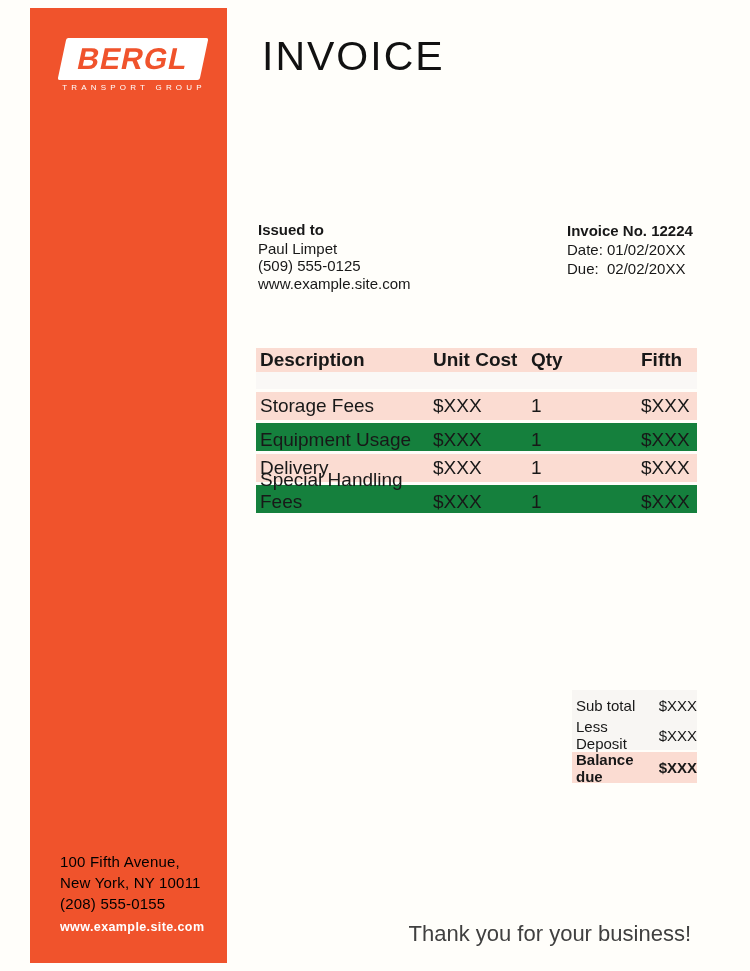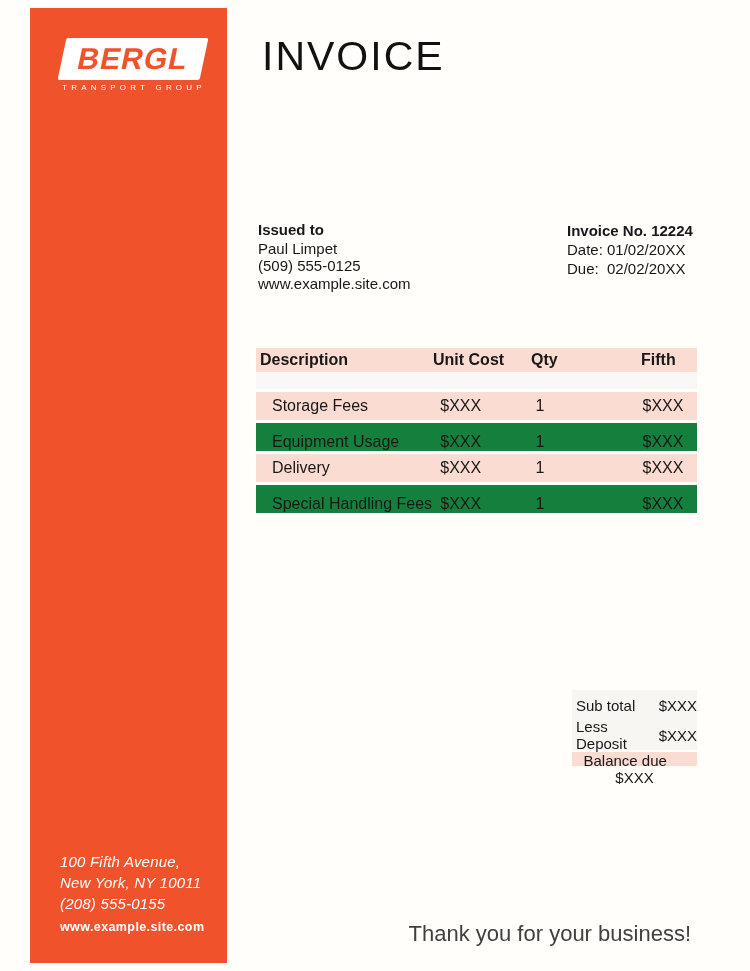--- a/index.html
+++ b/index.html
@@ -42,25 +42,24 @@
     text-align: center;
     color: #ffffff;
     font-size: 8px;
     font-weight: normal;
     letter-spacing: 4.2px;
     white-space: nowrap;
   }
   .sidebar-address {
     position: absolute;
     left: 30px; top: 843px;
-    color: #ffffff;
+    color: #000000;
     font-size: 15px;
     line-height: 21px;
     letter-spacing: 0.2px;
-    font-style: italic;
   }
   .sidebar-website {
     position: absolute;
     left: 30px; top: 912px;
     color: #ffffff;
     font-size: 12.5px;
     font-weight: bold;
     letter-spacing: 0.4px;
   }
 
@@ -89,36 +88,36 @@
     line-height: 19px;
   }
   .invoice-number { font-weight: bold; }
   .inv-line { white-space: pre-wrap; }
 
   
   .items-table {
     position: absolute;
     left: 256px; top: 348px;
     width: 441px;
-    font-size: 16px;
+    font-size: 19px;
   }
   .t-row {
     display: flex;
     align-items: center;
   }
   .t-header {
     height: 24px;
     background: #fbdcd2;
     font-weight: bold;
   }
   .t-spacer {
     height: 17px;
     background: #faf8f6;
   }
-  .t-item { height: 28px; margin-top: 3px; padding-left: 12px; }
+  .t-item { height: 28px; margin-top: 3px; }
   .t-item:nth-of-type(1) { margin-top: 0; }
   .bg-pink  { background: #fbdcd2; }
   .bg-light { background: #15803d; align-items: flex-end; }
   .c-desc   { width: 177px; padding-left: 4px; box-sizing: border-box; }
   .c-cost   { width: 98px; }
   .c-qty    { width: 110px; }
   .c-amount { width: 56px; }
 
   
   .totals {
@@ -130,24 +129,23 @@
   .total-row {
     display: flex;
     align-items: center;
     height: 30px;
     background: #f8f6f3;
     margin-left: 44px;
   }
   .total-label { width: 110px; padding-left: 4px; box-sizing: border-box; }
   .balance-row {
     margin-top: 2px;
-    height: 14px;
+    height: 31px;
     background: #fbdcd2;
-    font-weight: normal;
-    flex-direction: column;
+    font-weight: bold;
   }
 
   .thanks {
     position: absolute;
     right: 59px; top: 921px;
     font-size: 22px;
     color: #404040;
   }
 </style>
 </head>

